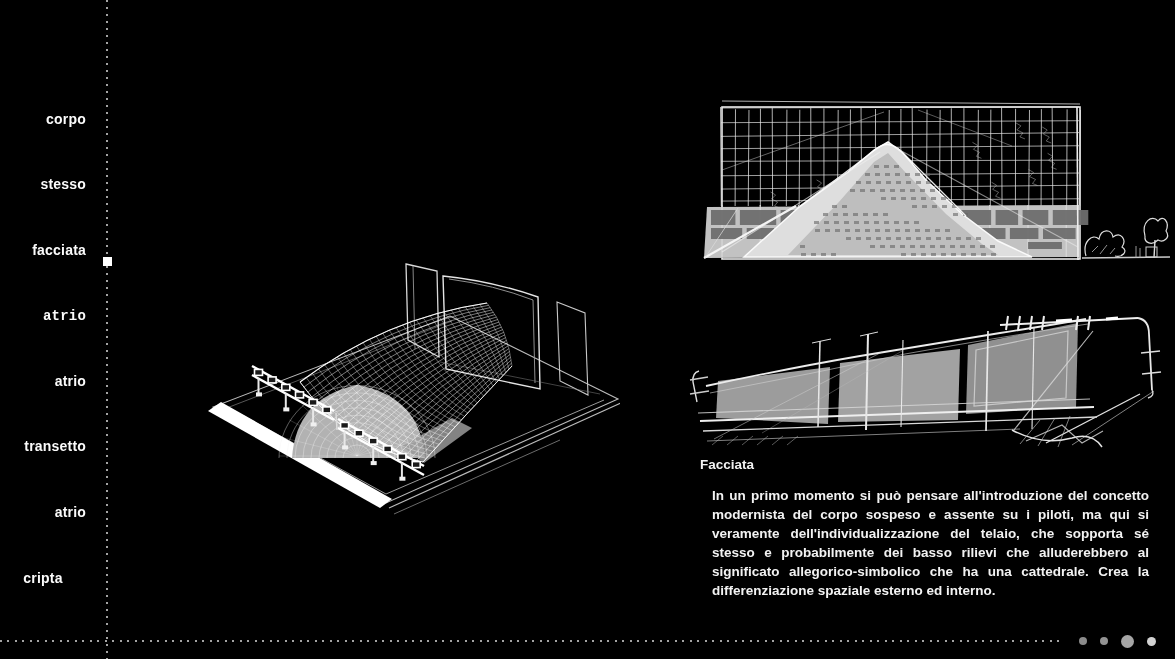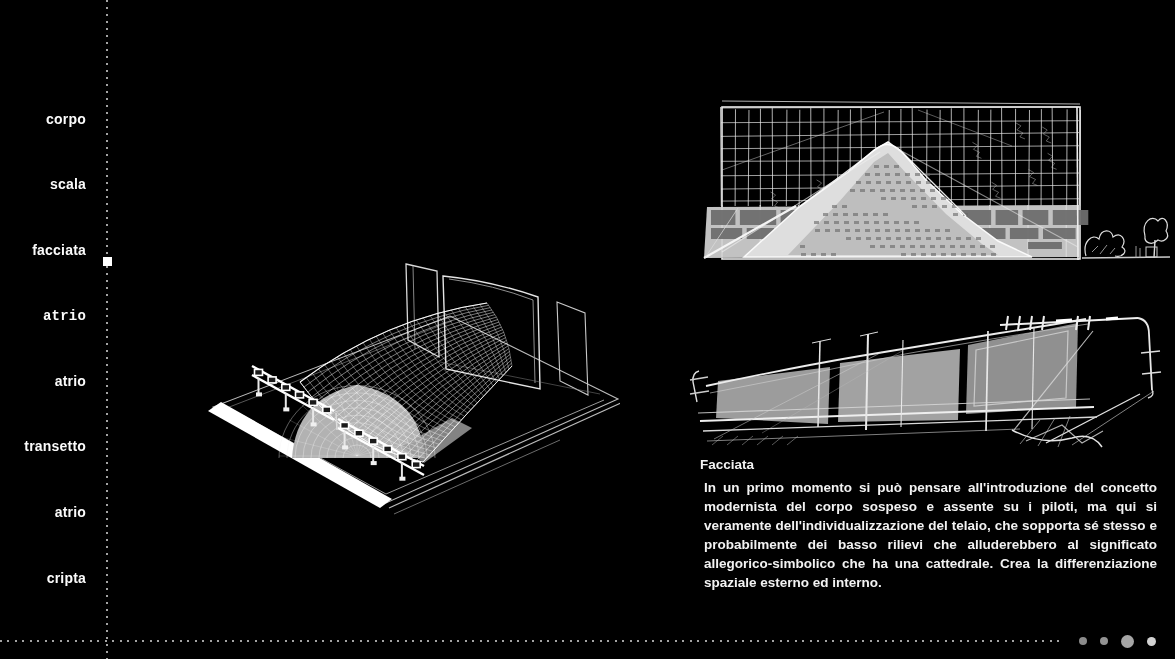--- a/index.html
+++ b/index.html
@@ -21,44 +21,44 @@
   .marker{position:absolute;left:103px;top:257px;width:9px;height:9px;background:#fff;}
 
   
   .fig{position:absolute;}
   svg{display:block;}
 
   
   .textblock{position:absolute;left:700px;top:455px;width:461px;color:#f2f2f2;
              font-weight:bold;font-size:13.5px;line-height:19px;}
   .textblock h2{margin:0 0 4px 0;font-size:13.5px;line-height:19px;font-weight:bold;}
-  .textblock p{margin:4px;text-align:justify;}
+  .textblock p{margin:12px;text-align:justify;}
 
   
   .pagination{position:absolute;left:1079px;top:632px;width:90px;height:18px;
               display:flex;align-items:center;gap:13px;}
   .pgdot{display:block;border-radius:50%;cursor:pointer;}
 </style>
 </head>
 <body>
 
 <div class="stage">
 
   <div class="vline"></div>
   <div class="hline"></div>
 
   <nav class="sidebar">
       <div class="side-item" style="top: 111px;">corpo</div>
-      <div class="side-item" style="top: 176px;">scala</div>
+      <div class="side-item" style="top: 176px;">stesso</div>
       <div class="side-item active" style="top: 242px;">facciata</div>
       <div class="side-item" style="top: 308px; font-family: Liberation Mono, monospace;">atrio</div>
       <div class="side-item" style="top: 373px;">atrio</div>
       <div class="side-item" style="top: 438px; text-align: right;">transetto</div>
       <div class="side-item" style="top: 504px;">atrio</div>
-      <div class="side-item" style="top: 570px;">cripta</div>
+      <div class="side-item" style="top: 570px; text-align: center;">cripta</div>
     </nav>
   <div class="marker"></div>
 
   <div class="fig" style="left:195px;top:252px">
     <svg id="axon" width="425" height="278" viewBox="195 252 425 278">
         <polygon points="213,407 386,503 618,399 450,316" fill="none" stroke="#cfcfcf" stroke-width="1.1" opacity="0.9"></polygon>
         <polyline points="224,405 386,494 604,400" fill="none" stroke="#9a9a9a" stroke-width="1"></polyline>
         <line x1="219" y1="411" x2="452" y2="321" stroke="#888" stroke-width="0.8" opacity="0.8"></line>
         <polygon points="208,411 380,508 392,499 221,402" fill="#ffffff"></polygon>
         <line x1="389" y1="508" x2="621" y2="403" stroke="#bbb" stroke-width="1.2"></line>

